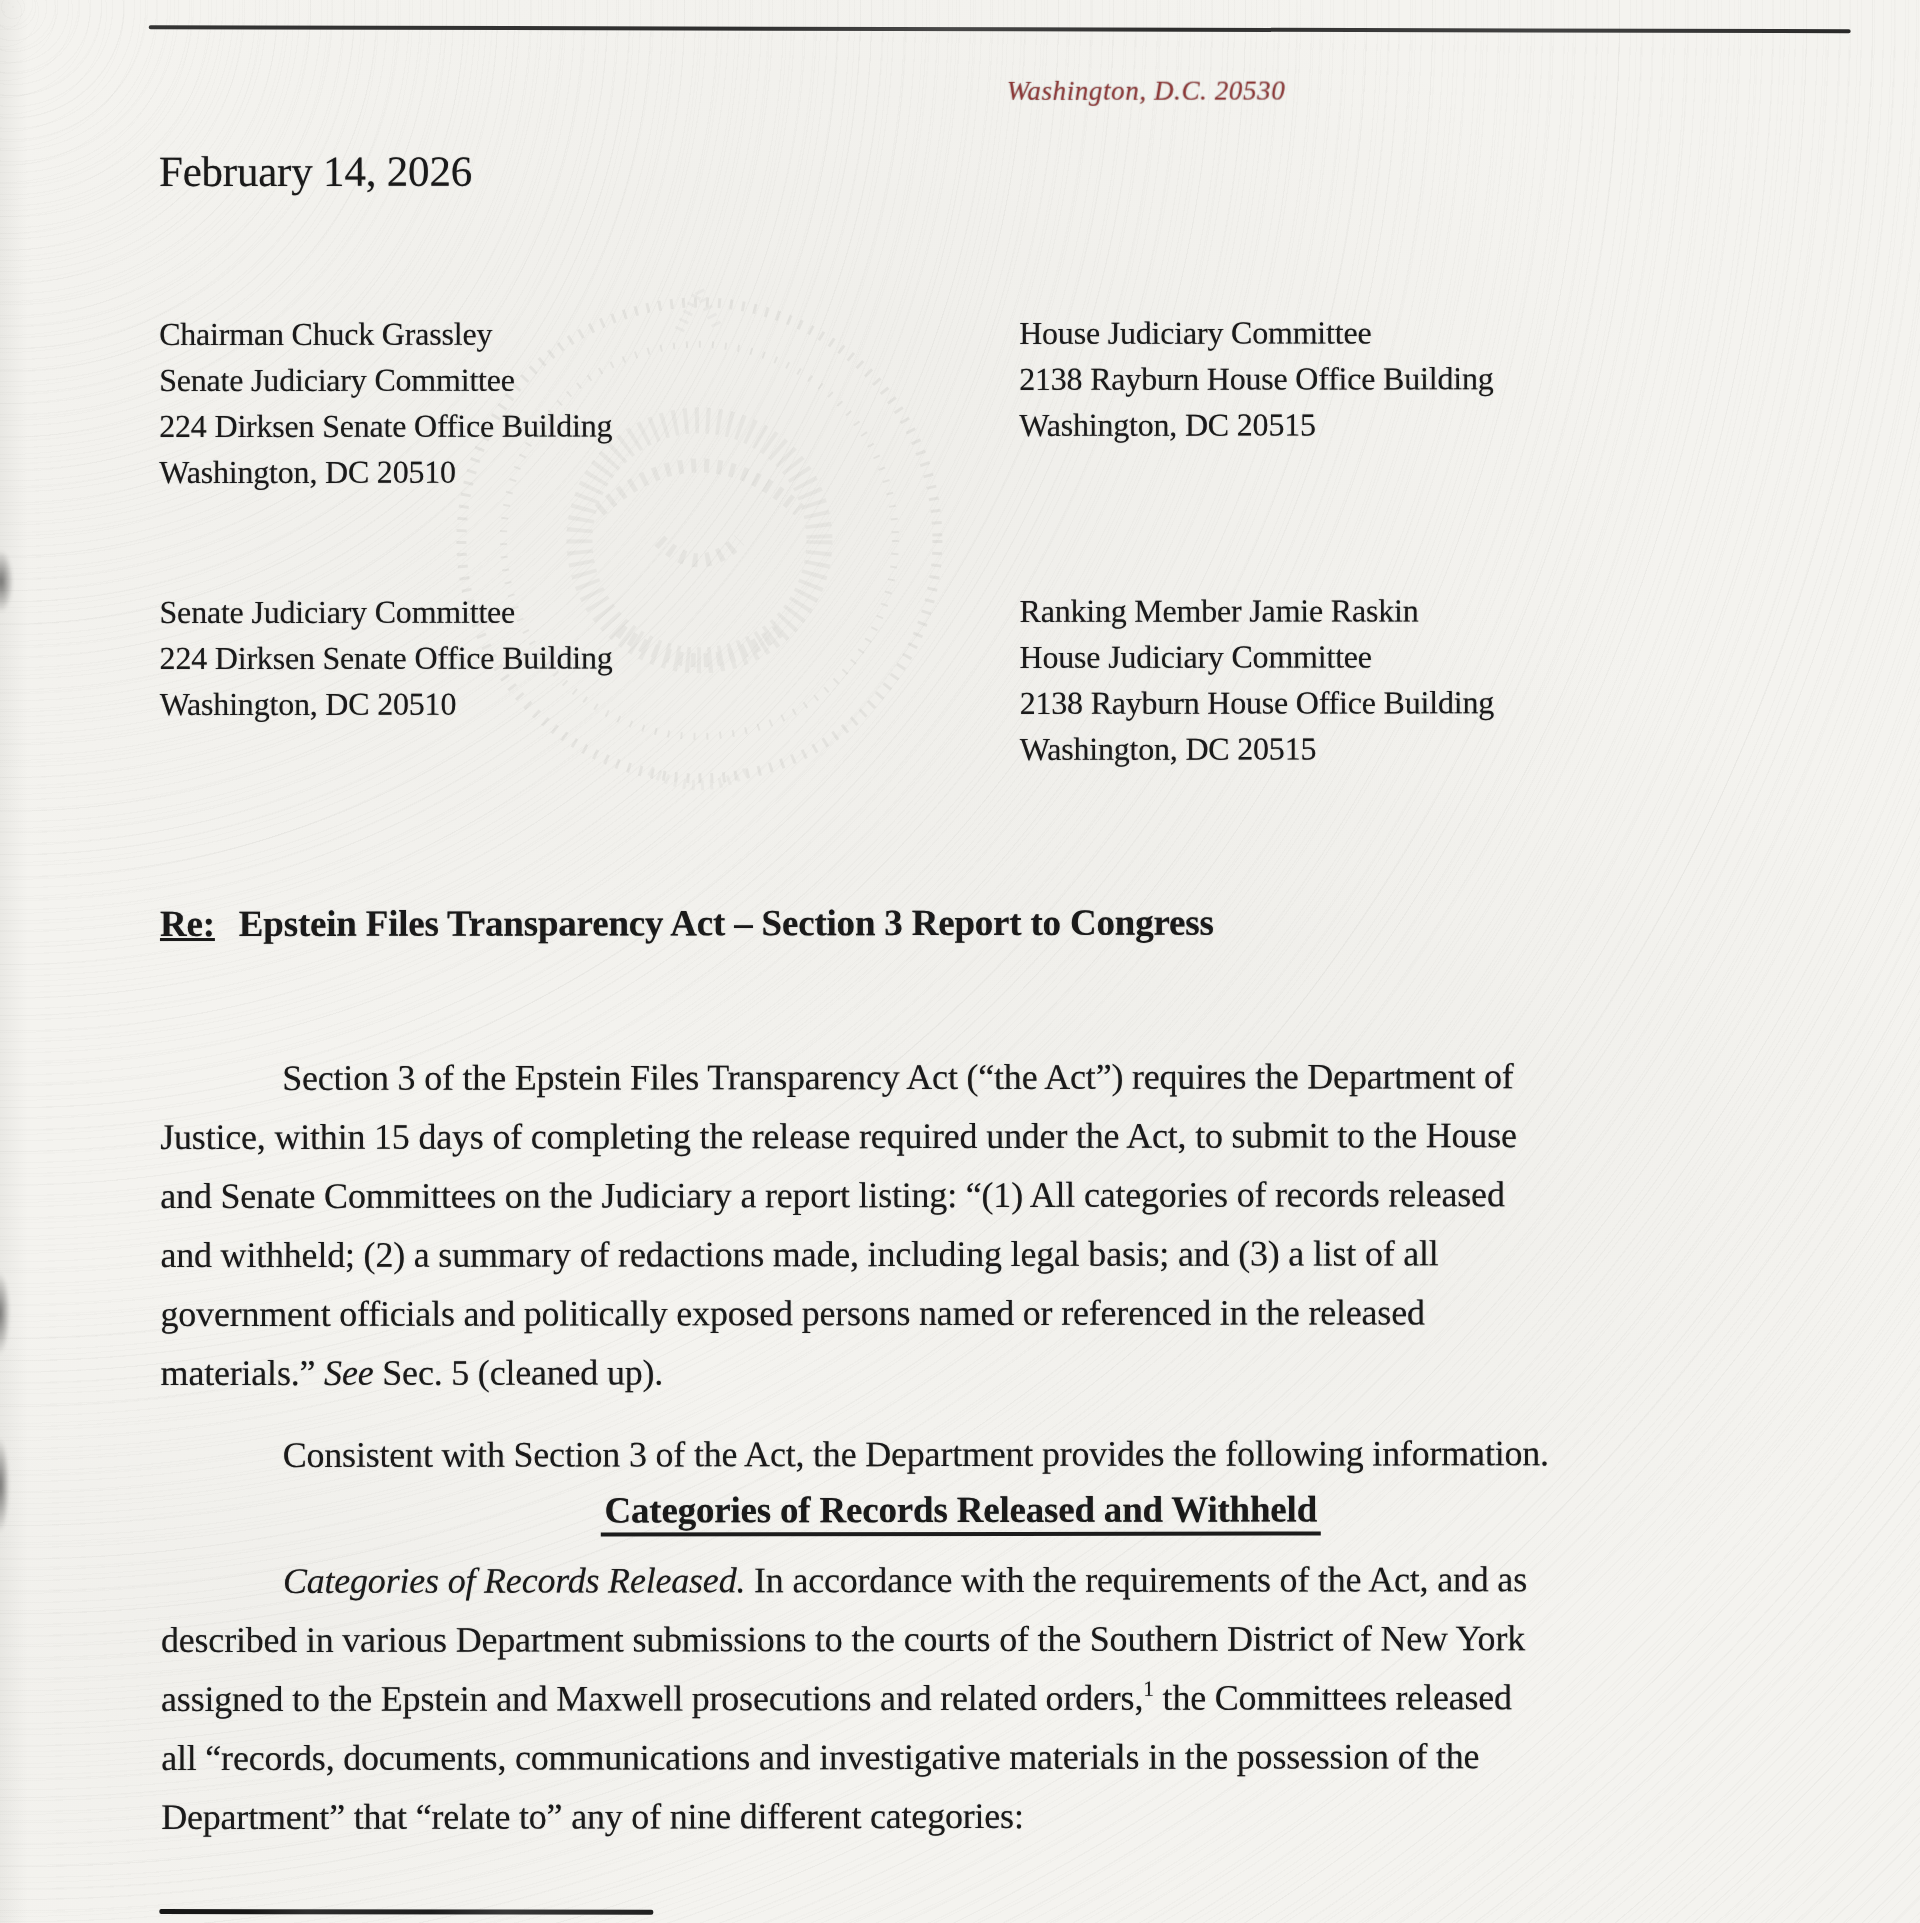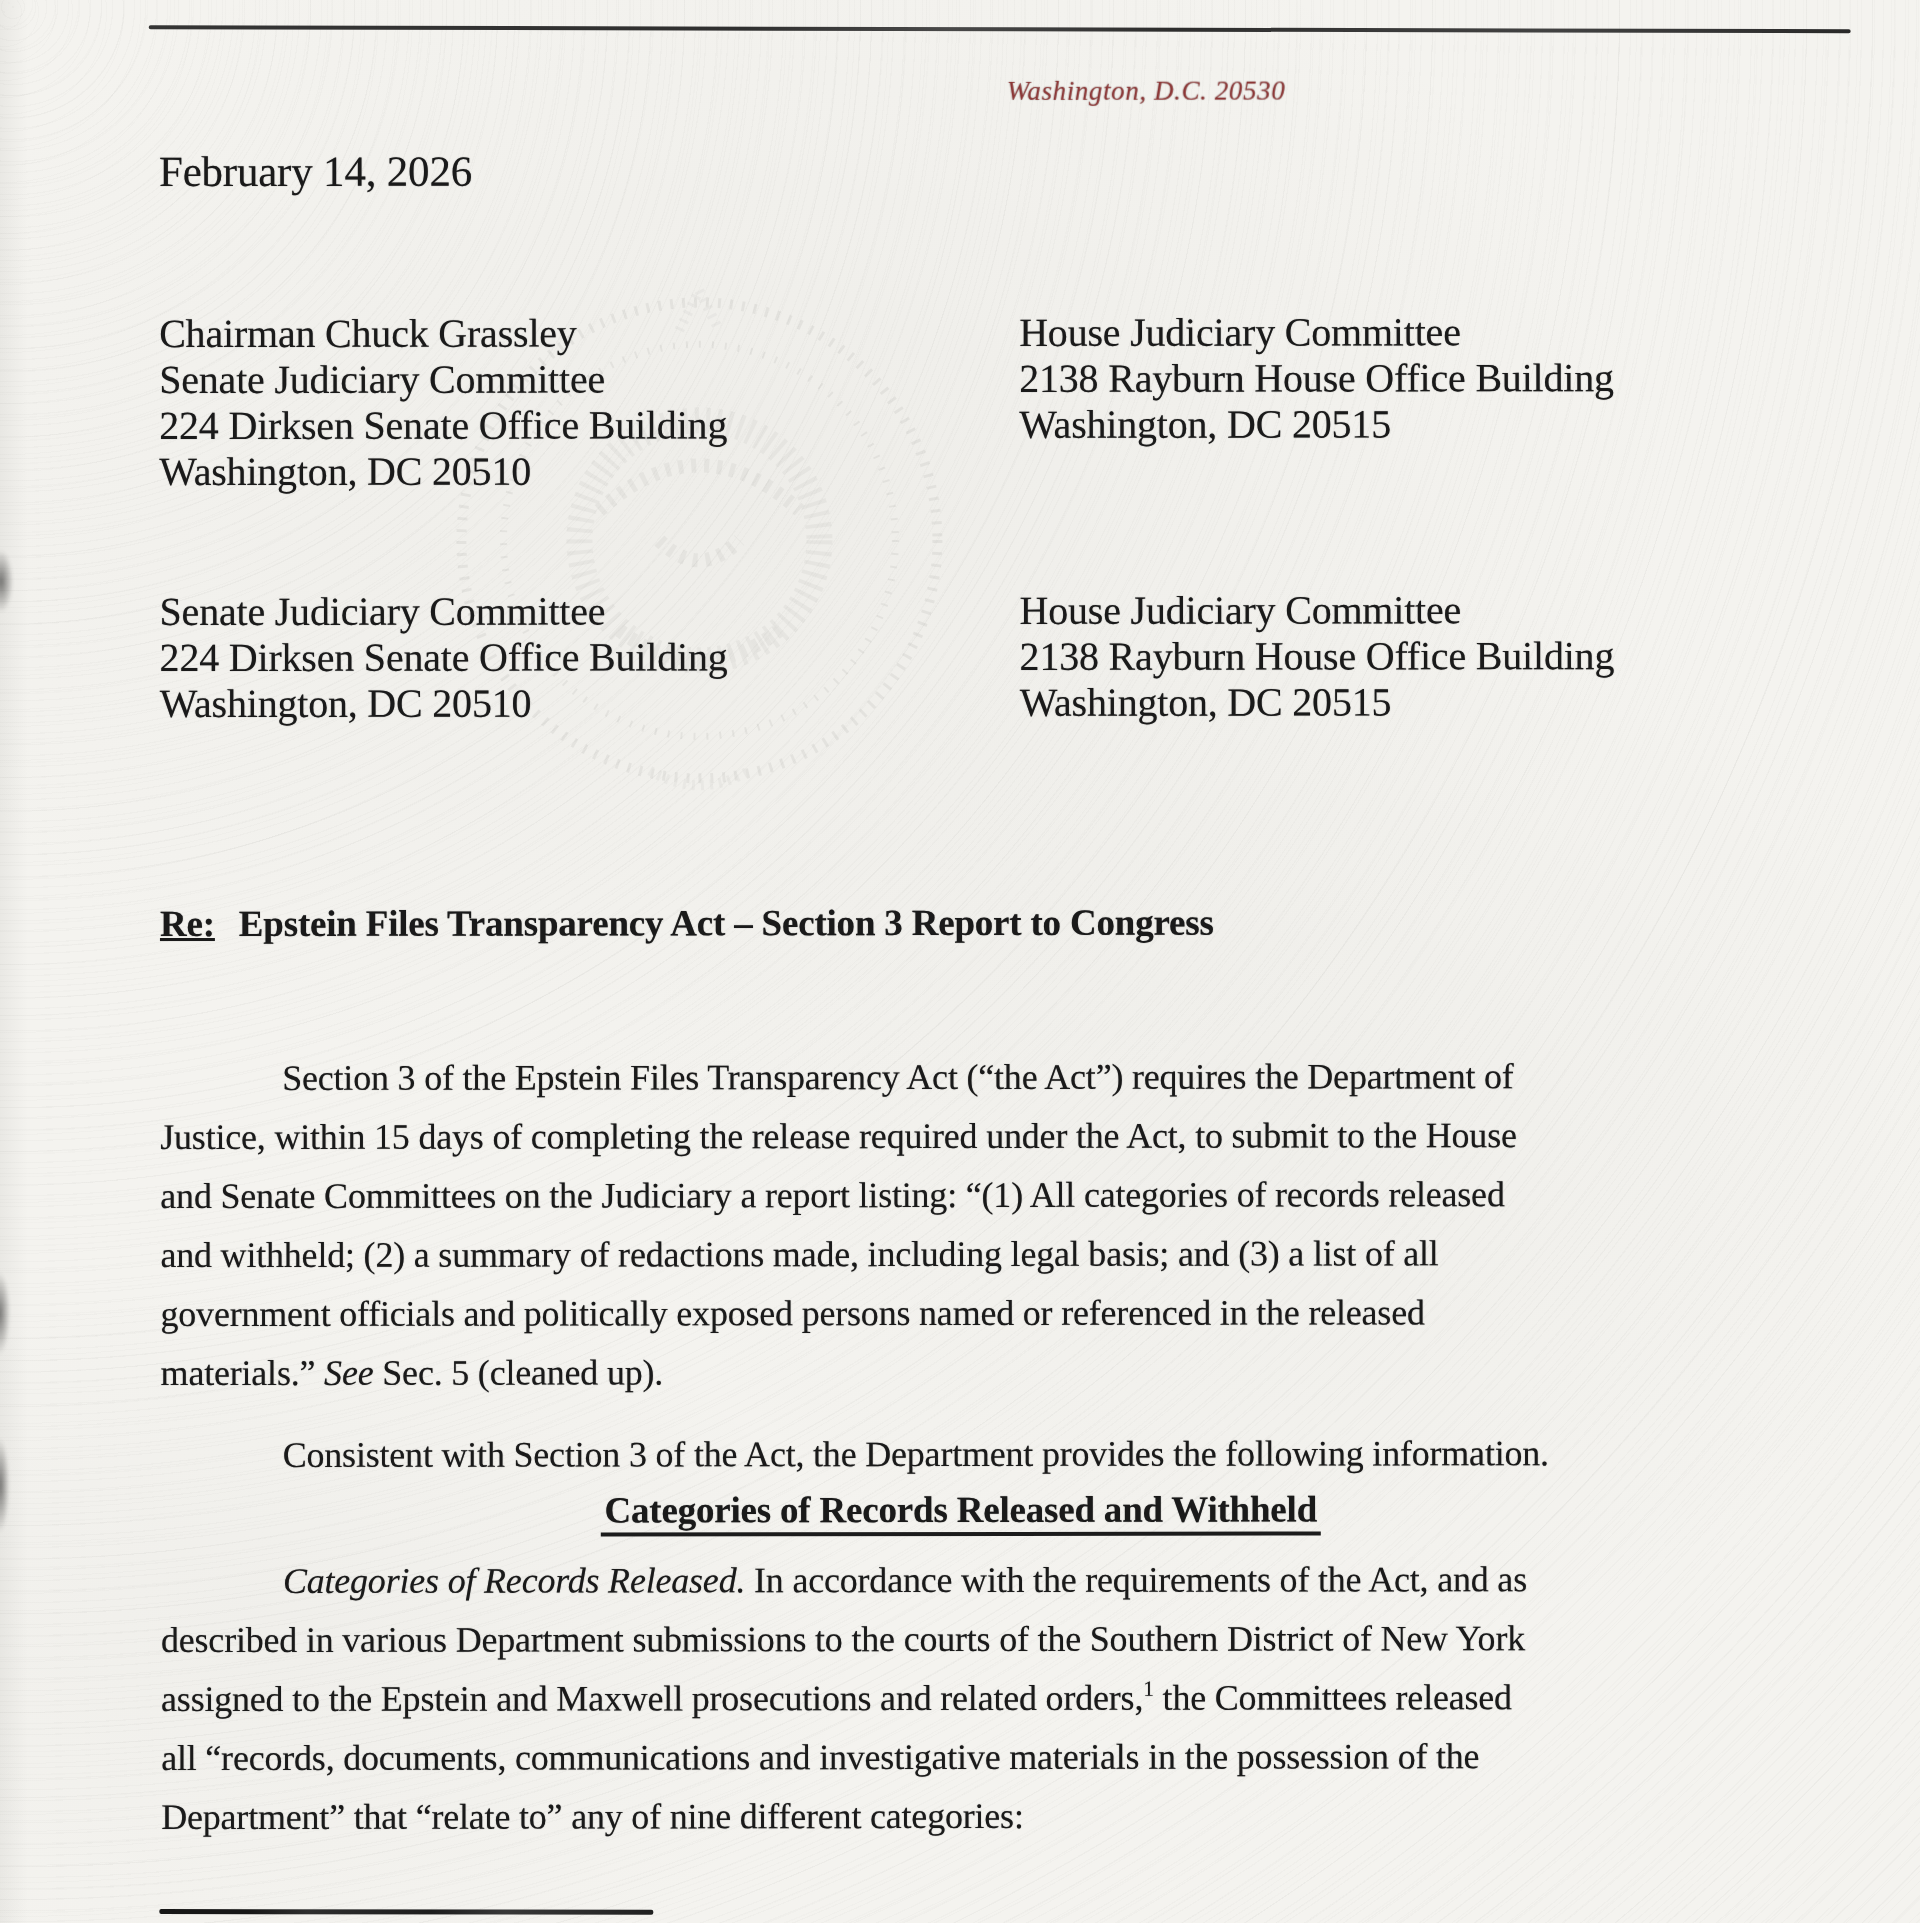--- a/index.html
+++ b/index.html
@@ -43,21 +43,21 @@
   }
   .city-line {
     position: absolute; left: 1008px; top: 76px;
     font-style: italic; font-size: 27px; color: #7f1d1d;
     opacity: 0.88; letter-spacing: 0.6px;
     text-shadow: 0 0 1.3px rgba(50,50,48,0.6);
     filter: blur(0.3px);
   }
   .date-line { position: absolute; left: 160px; top: 146px; font-size: 43px; }
 
-  .recipient { position: absolute; font-size: 40px; line-height: 46px; }
+  .recipient { position: absolute; font-size: 32px; line-height: 46px; }
   .recipient.r0 { left: 160px;  top: 310px; }
   .recipient.r1 { left: 1020px; top: 310px; }
   .recipient.r2 { left: 160px;  top: 588px; }
   .recipient.r3 { left: 1020px; top: 588px; }
 
   .subject { position: absolute; left: 160px; top: 901px; font-size: 37px; font-weight: 700; }
   .subject .lbl { margin-right: 24px; text-decoration: underline; }
 
   .bodyblock { position: absolute; left: 160px; width: 1600px; font-size: 36px; }
   .para1 { top: 1048px; }
@@ -123,20 +123,21 @@
       <div>House Judiciary Committee</div>
       <div>2138 Rayburn House Office Building</div>
       <div>Washington, DC 20515</div>
     </div>
   <div class="recipient r2">
       <div>Senate Judiciary Committee</div>
       <div>224 Dirksen Senate Office Building</div>
       <div>Washington, DC 20510</div>
     </div>
   <div class="recipient r3">
+      <div>Ranking Member Jamie Raskin</div>
       <div>House Judiciary Committee</div>
       <div>2138 Rayburn House Office Building</div>
       <div>Washington, DC 20515</div>
     </div>
 
   <div class="subject">
     <span class="lbl">Re:</span><span>Epstein Files Transparency Act – Section 3 Report to Congress</span>
   </div>
 
   <div class="bodyblock para1">

